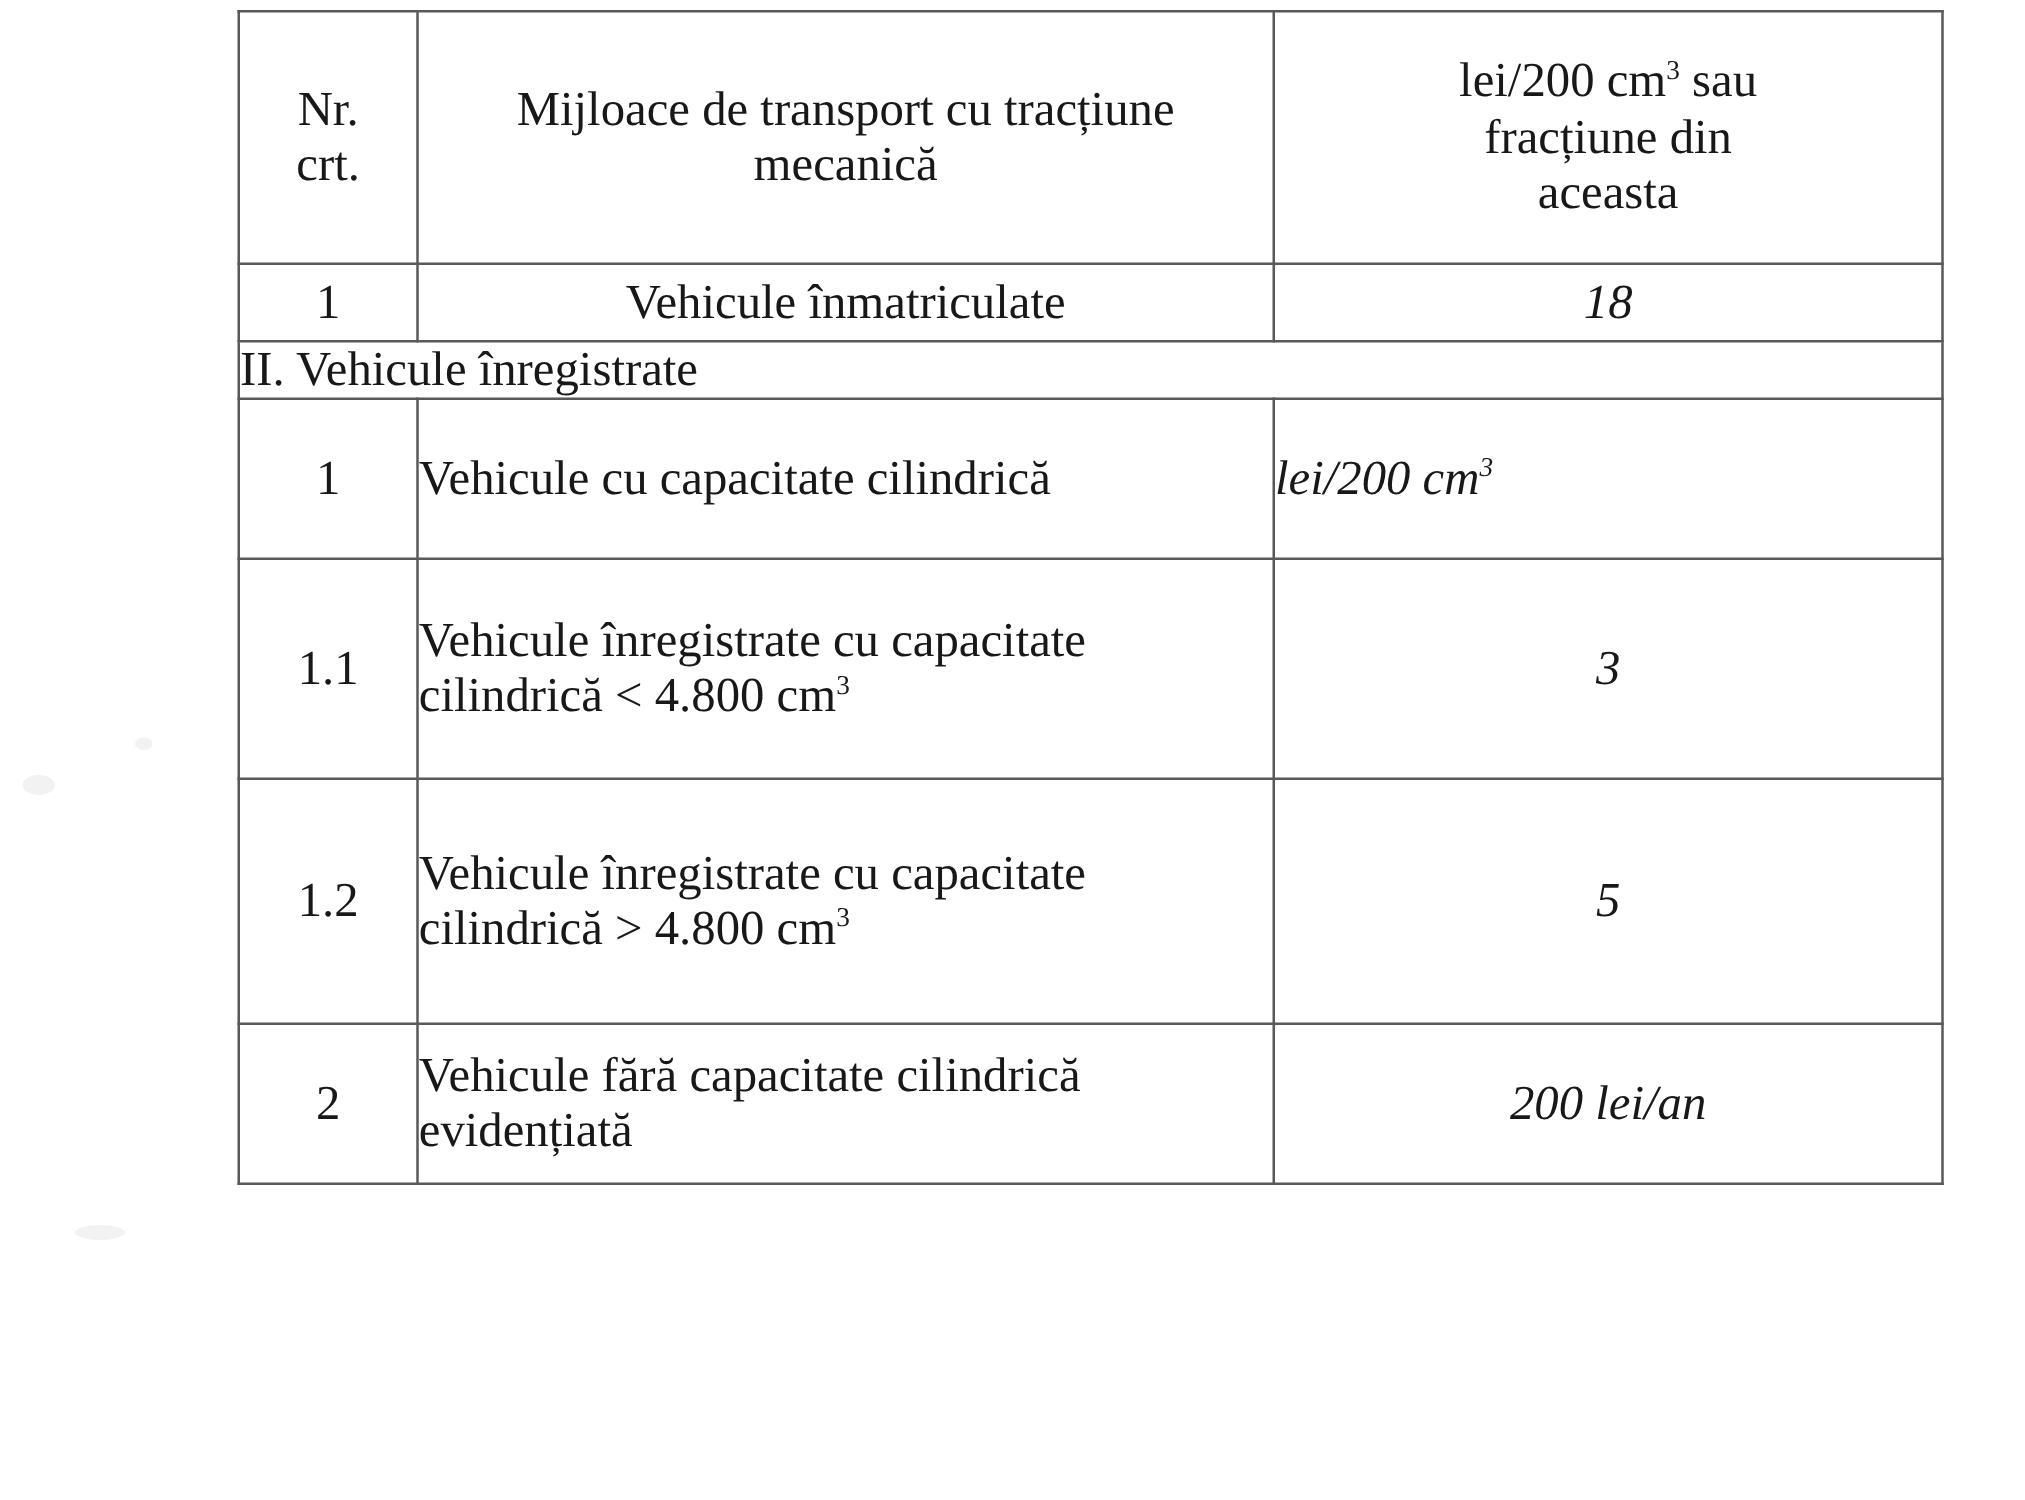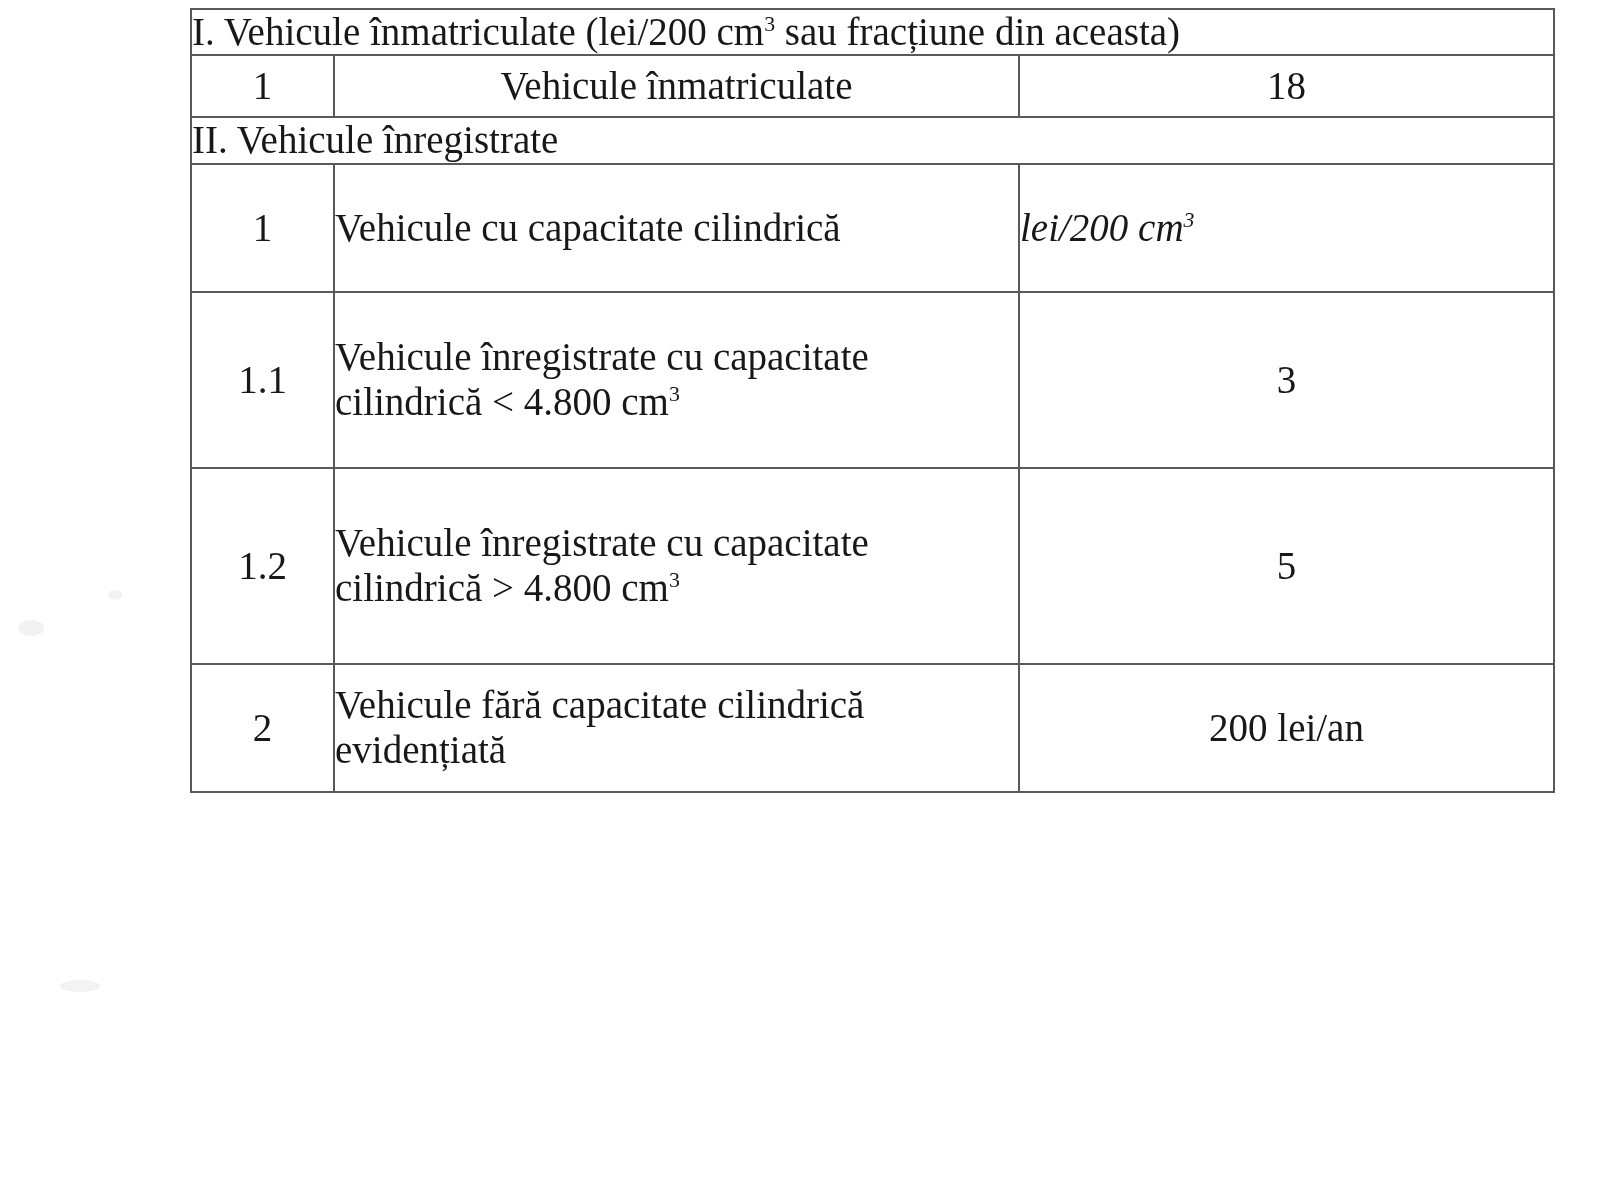--- a/index.html
+++ b/index.html
@@ -69,20 +69,21 @@
 
   sup {
     font-size: 0.56em;
     vertical-align: super;
     line-height: 0;
   }
 
   .val-center-shift {
     text-align: center;
     padding-right: 72px;
+    font-style: italic;
   }
   .val-left-ind {
     text-align: left;
     padding-left: 30px;
     font-style: italic;
   }
 </style>
 </head>
 <body>
 
@@ -91,24 +92,35 @@
 <div class="scan-speck" style="left:60px; top:980px; width:40px; height:12px;"></div>
 
 <table id="tax-table">
   <colgroup>
     <col class="c-nr">
     <col class="c-desc">
     <col class="c-val">
   </colgroup>
   <tbody>
 
+    <tr class="row-header">
+      <td class="hcell">
+        <div>Nr.</div>
+        <div>crt.</div>
+      </td>
+      <td class="hcell">
+        <span>Mijloace de transport cu tracțiune mecanică</span>
+      </td>
+      <td class="hcell">
+        <div><span>lei/200 cm</span><sup>3</sup><span> sau</span></div>
+        <div>fracțiune din</div>
+        <div>aceasta</div>
+      </td>
+    </tr>
 
-    <tr class="section-row">
-      <td colspan="3" class="sect-pad"><span>I. Vehicule înmatriculate (lei/200 cm</span><sup>3</sup><span> sau fracțiune din aceasta)</span></td>
-    </tr>
 
     <tr class="small">
       <td class="ctr num-pad">1</td>
       <td class="ctr pad">Vehicule înmatriculate</td>
       <td class="val-center-shift pad">18</td>
     </tr>
 
     <tr class="section-row">
       <td colspan="3" class="sect-pad"><span>II. Vehicule înregistrate</span><sup></sup><span></span></td>
     </tr>

